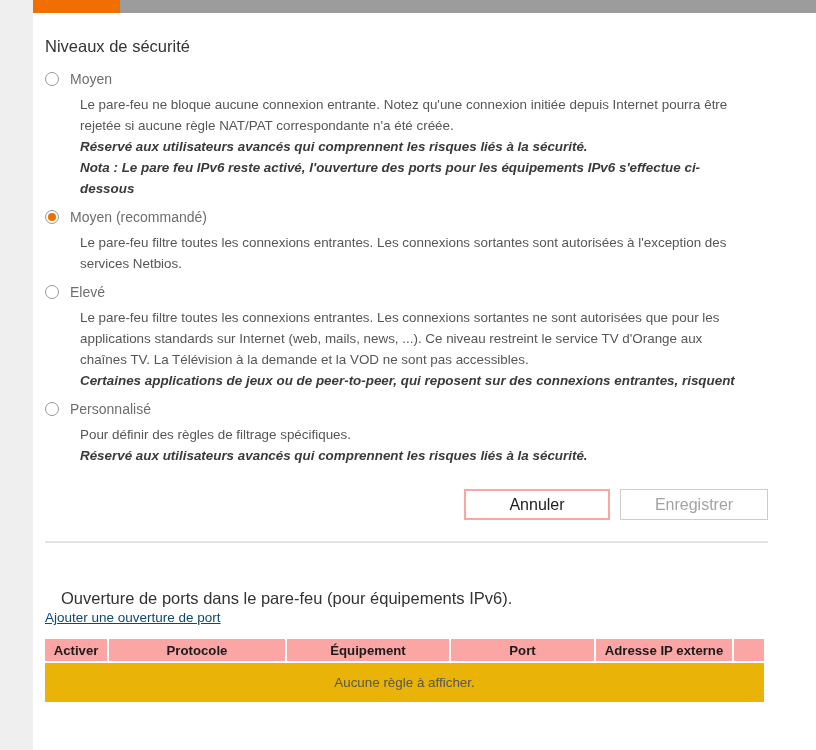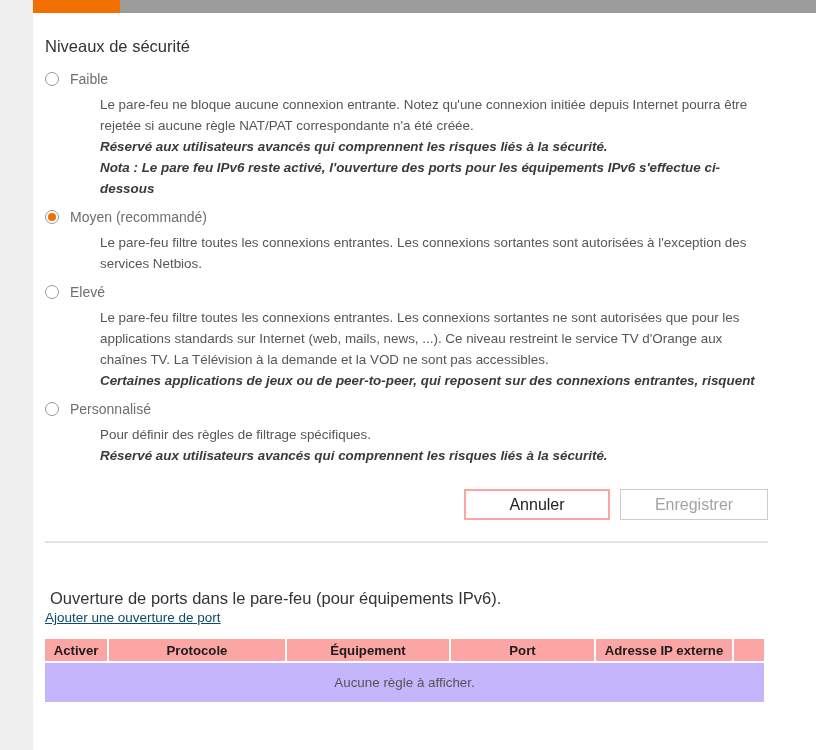--- a/index.html
+++ b/index.html
@@ -47,21 +47,21 @@
     display: none;
     width: 8px; height: 8px; border-radius: 50%;
     background: #f16e00;
   }
   .radio.checked .radio-dot { display: block; }
   .radio-label {
     margin-left: 11px;
     font-size: 14px; color: #6e6e6e;
   }
   .option-desc {
-    margin: 7px 0 0 55px;
+    margin: 7px 0 0 35px;
     font-size: 13.4px; line-height: 21px;
     color: #565656;
   }
   .option-desc .line { white-space: nowrap; }
   .option-desc .line.bold { font-weight: bold; color: #3a3a3a; font-style: italic; }
   .buttons-row {
     margin-top: 23px;
     display: flex; justify-content: flex-end;
   }
   .btn {
@@ -76,21 +76,21 @@
   .btn-save {
     width: 148px; margin-left: 10px;
     border: 1px solid #cccccc; color: #a3a3a3;
   }
   .divider {
     margin-top: 21px;
     border-top: 2px solid #e4e4e4;
     width: 723px;
   }
   .ports-title {
-    margin: 45px 0 0 5px;
+    margin: 45px 0 0 16px;
     font-size: 16.5px; line-height: 20px;
     font-weight: 400; color: #333333;
   }
   .add-link {
     display: inline-block;
     font-size: 13.5px;
     color: #0c4a6e;
     text-decoration: underline;
     cursor: pointer;
   }
@@ -98,21 +98,21 @@
     margin-top: 11px; margin-left: -2px;
     border-collapse: separate; border-spacing: 2px;
     font-size: 13.2px;
   }
   table.ports-table th {
     background: #fca5a5; color: #1b1b1b;
     font-weight: bold; text-align: center;
     height: 22px; padding: 0 4px;
   }
   table.ports-table td.empty-cell {
-    background: #c4b5fd; color: #555555;
+    background: #eab308; color: #555555;
     text-align: center; height: 22px; padding: 12px;
     font-size: 13.4px;
   }
   .col-activer { width: 62px; }
   .col-protocole { width: 176px; }
   .col-equipement { width: 162px; }
   .col-port { width: 143px; }
   .col-ip { width: 136px; }
   .col-action { width: 30px; }
 </style>
@@ -127,21 +127,21 @@
 
 <div class="content">
 
   <h1 class="page-title">Niveaux de sécurité</h1>
 
   <div class="options">
 
     <div class="option">
       <div class="option-head">
         <span class="radio"></span>
-        <span class="radio-label">Faible</span>
+        <span class="radio-label">Moyen</span>
       </div>
       <div class="option-desc">
         <div class="line">Le pare-feu ne bloque aucune connexion entrante. Notez qu'une connexion initiée depuis Internet pourra être</div>
         <div class="line">rejetée si aucune règle NAT/PAT correspondante n'a été créée.</div>
         <div class="line bold">Réservé aux utilisateurs avancés qui comprennent les risques liés à la sécurité.</div>
         <div class="line bold">Nota : Le pare feu IPv6 reste activé, l'ouverture des ports pour les équipements IPv6 s'effectue ci-</div>
         <div class="line bold">dessous</div>
       </div>
     </div>
 

